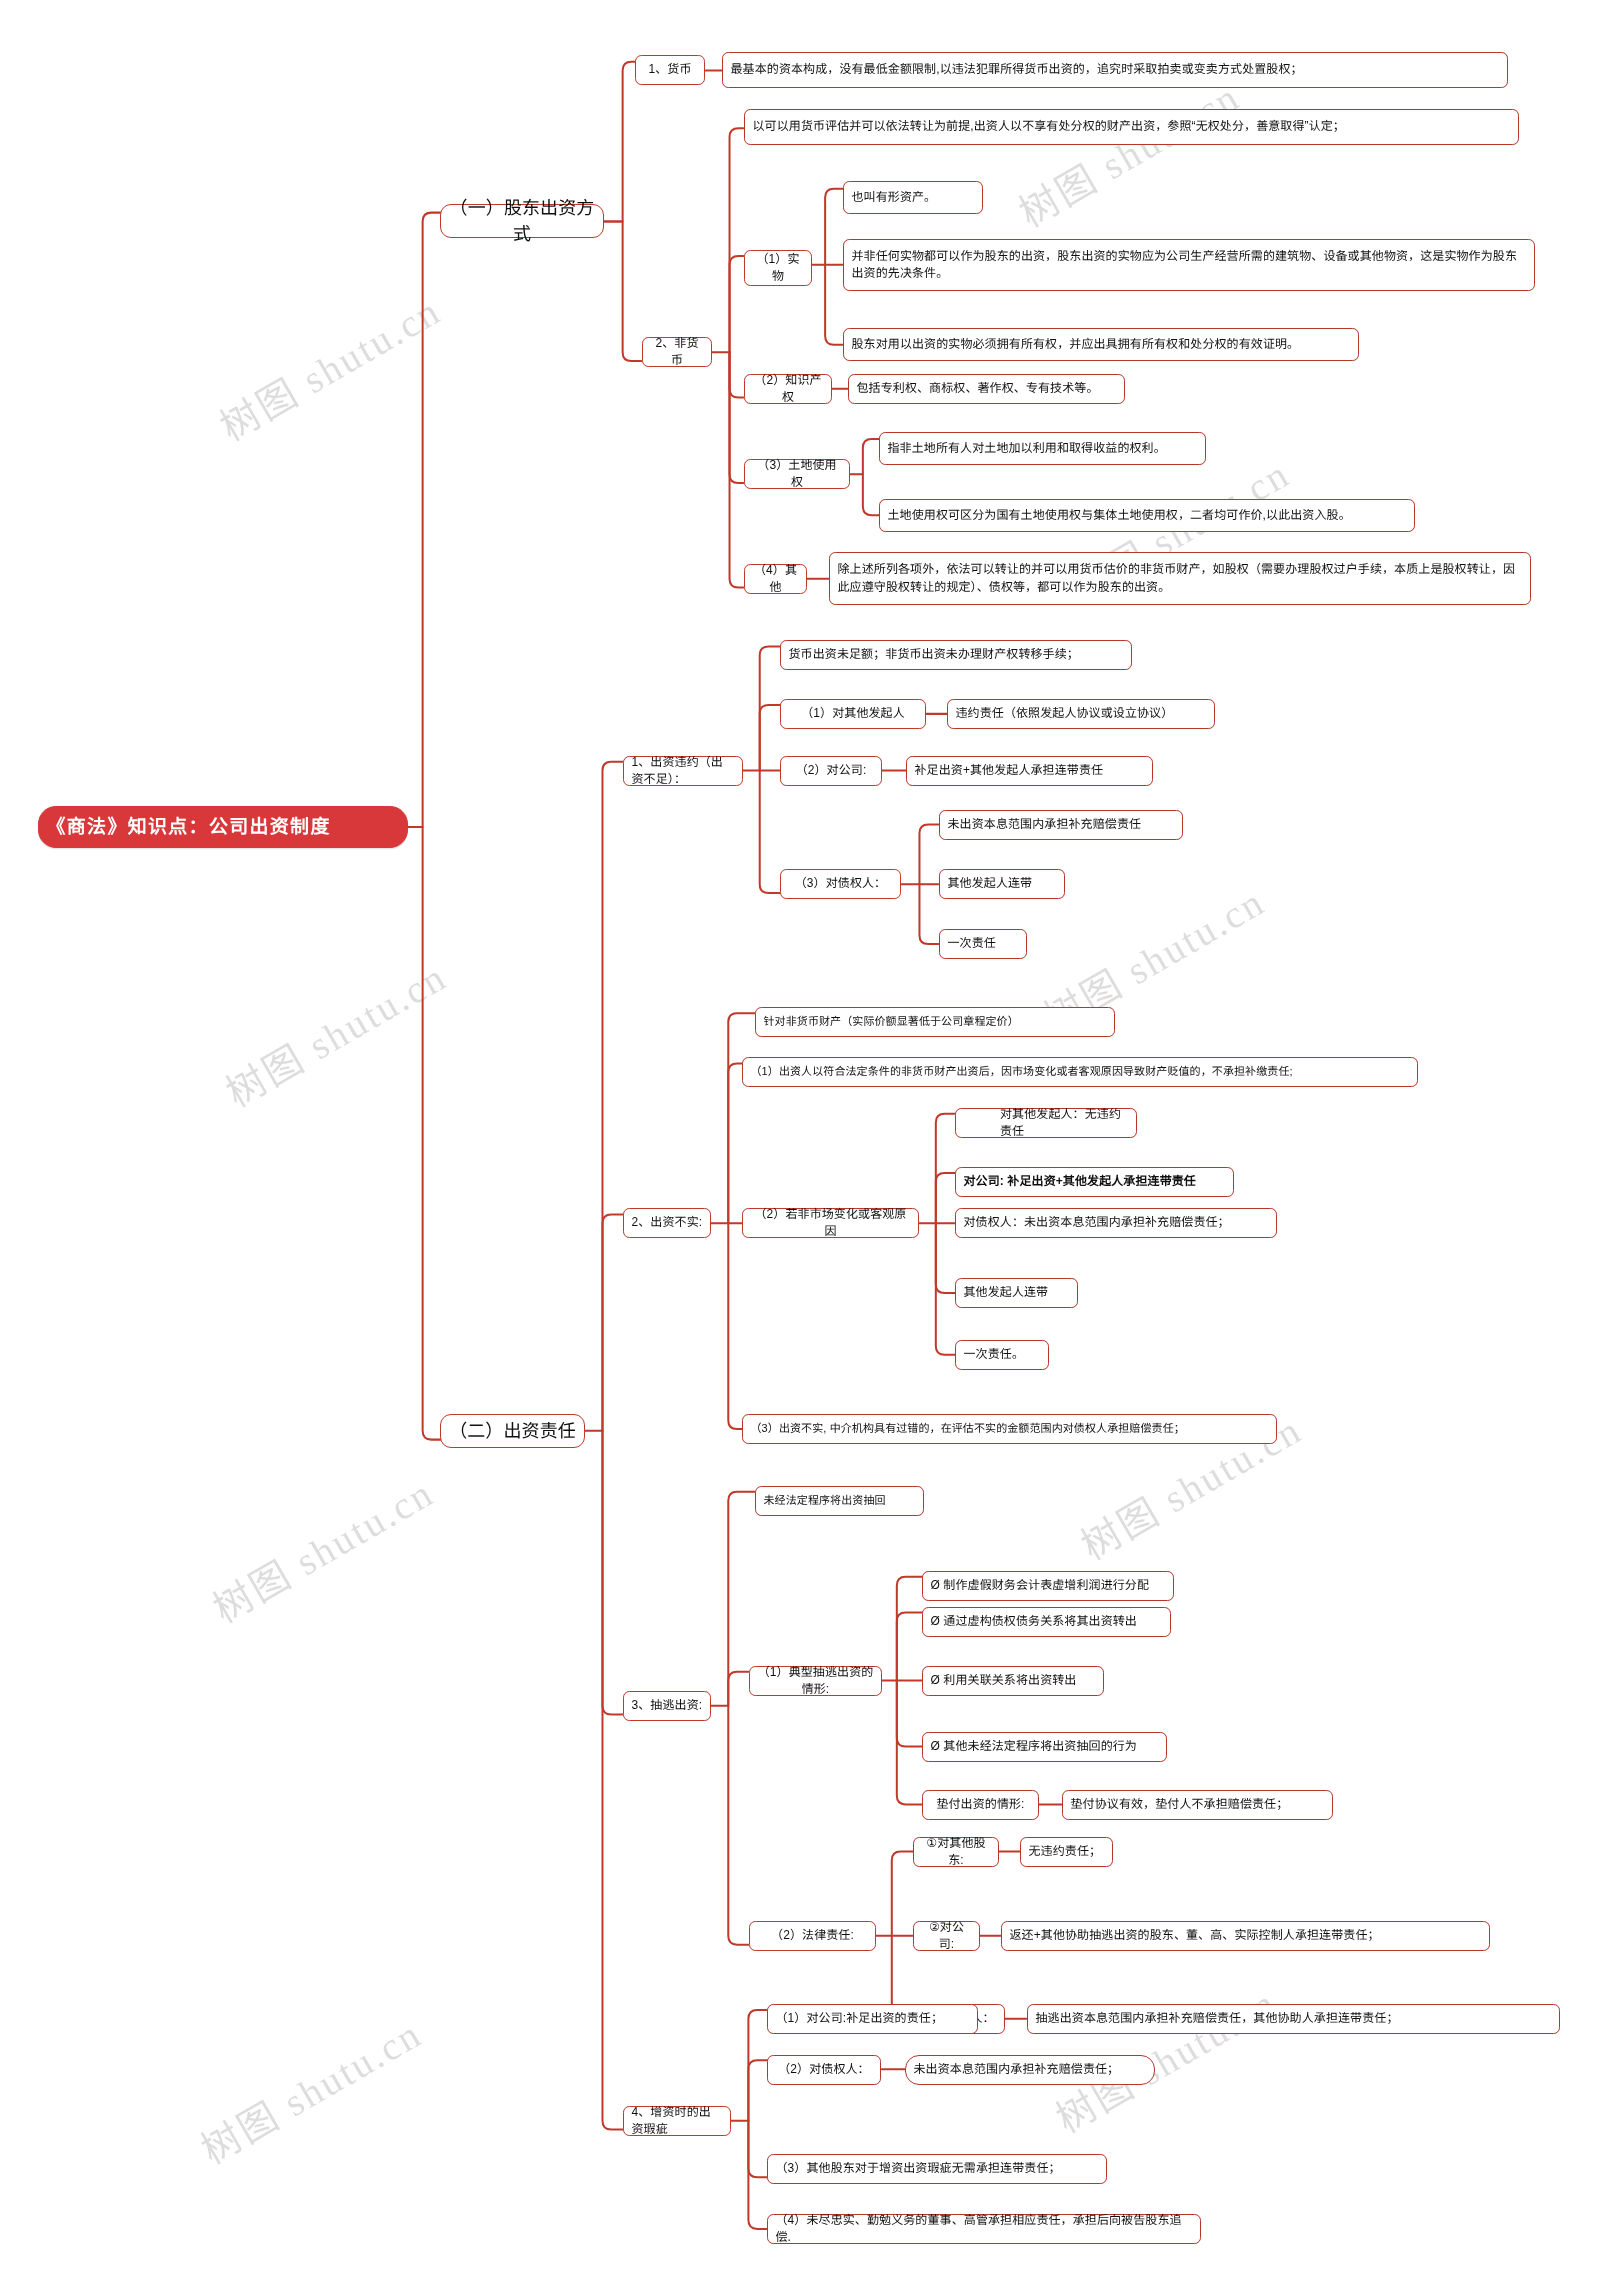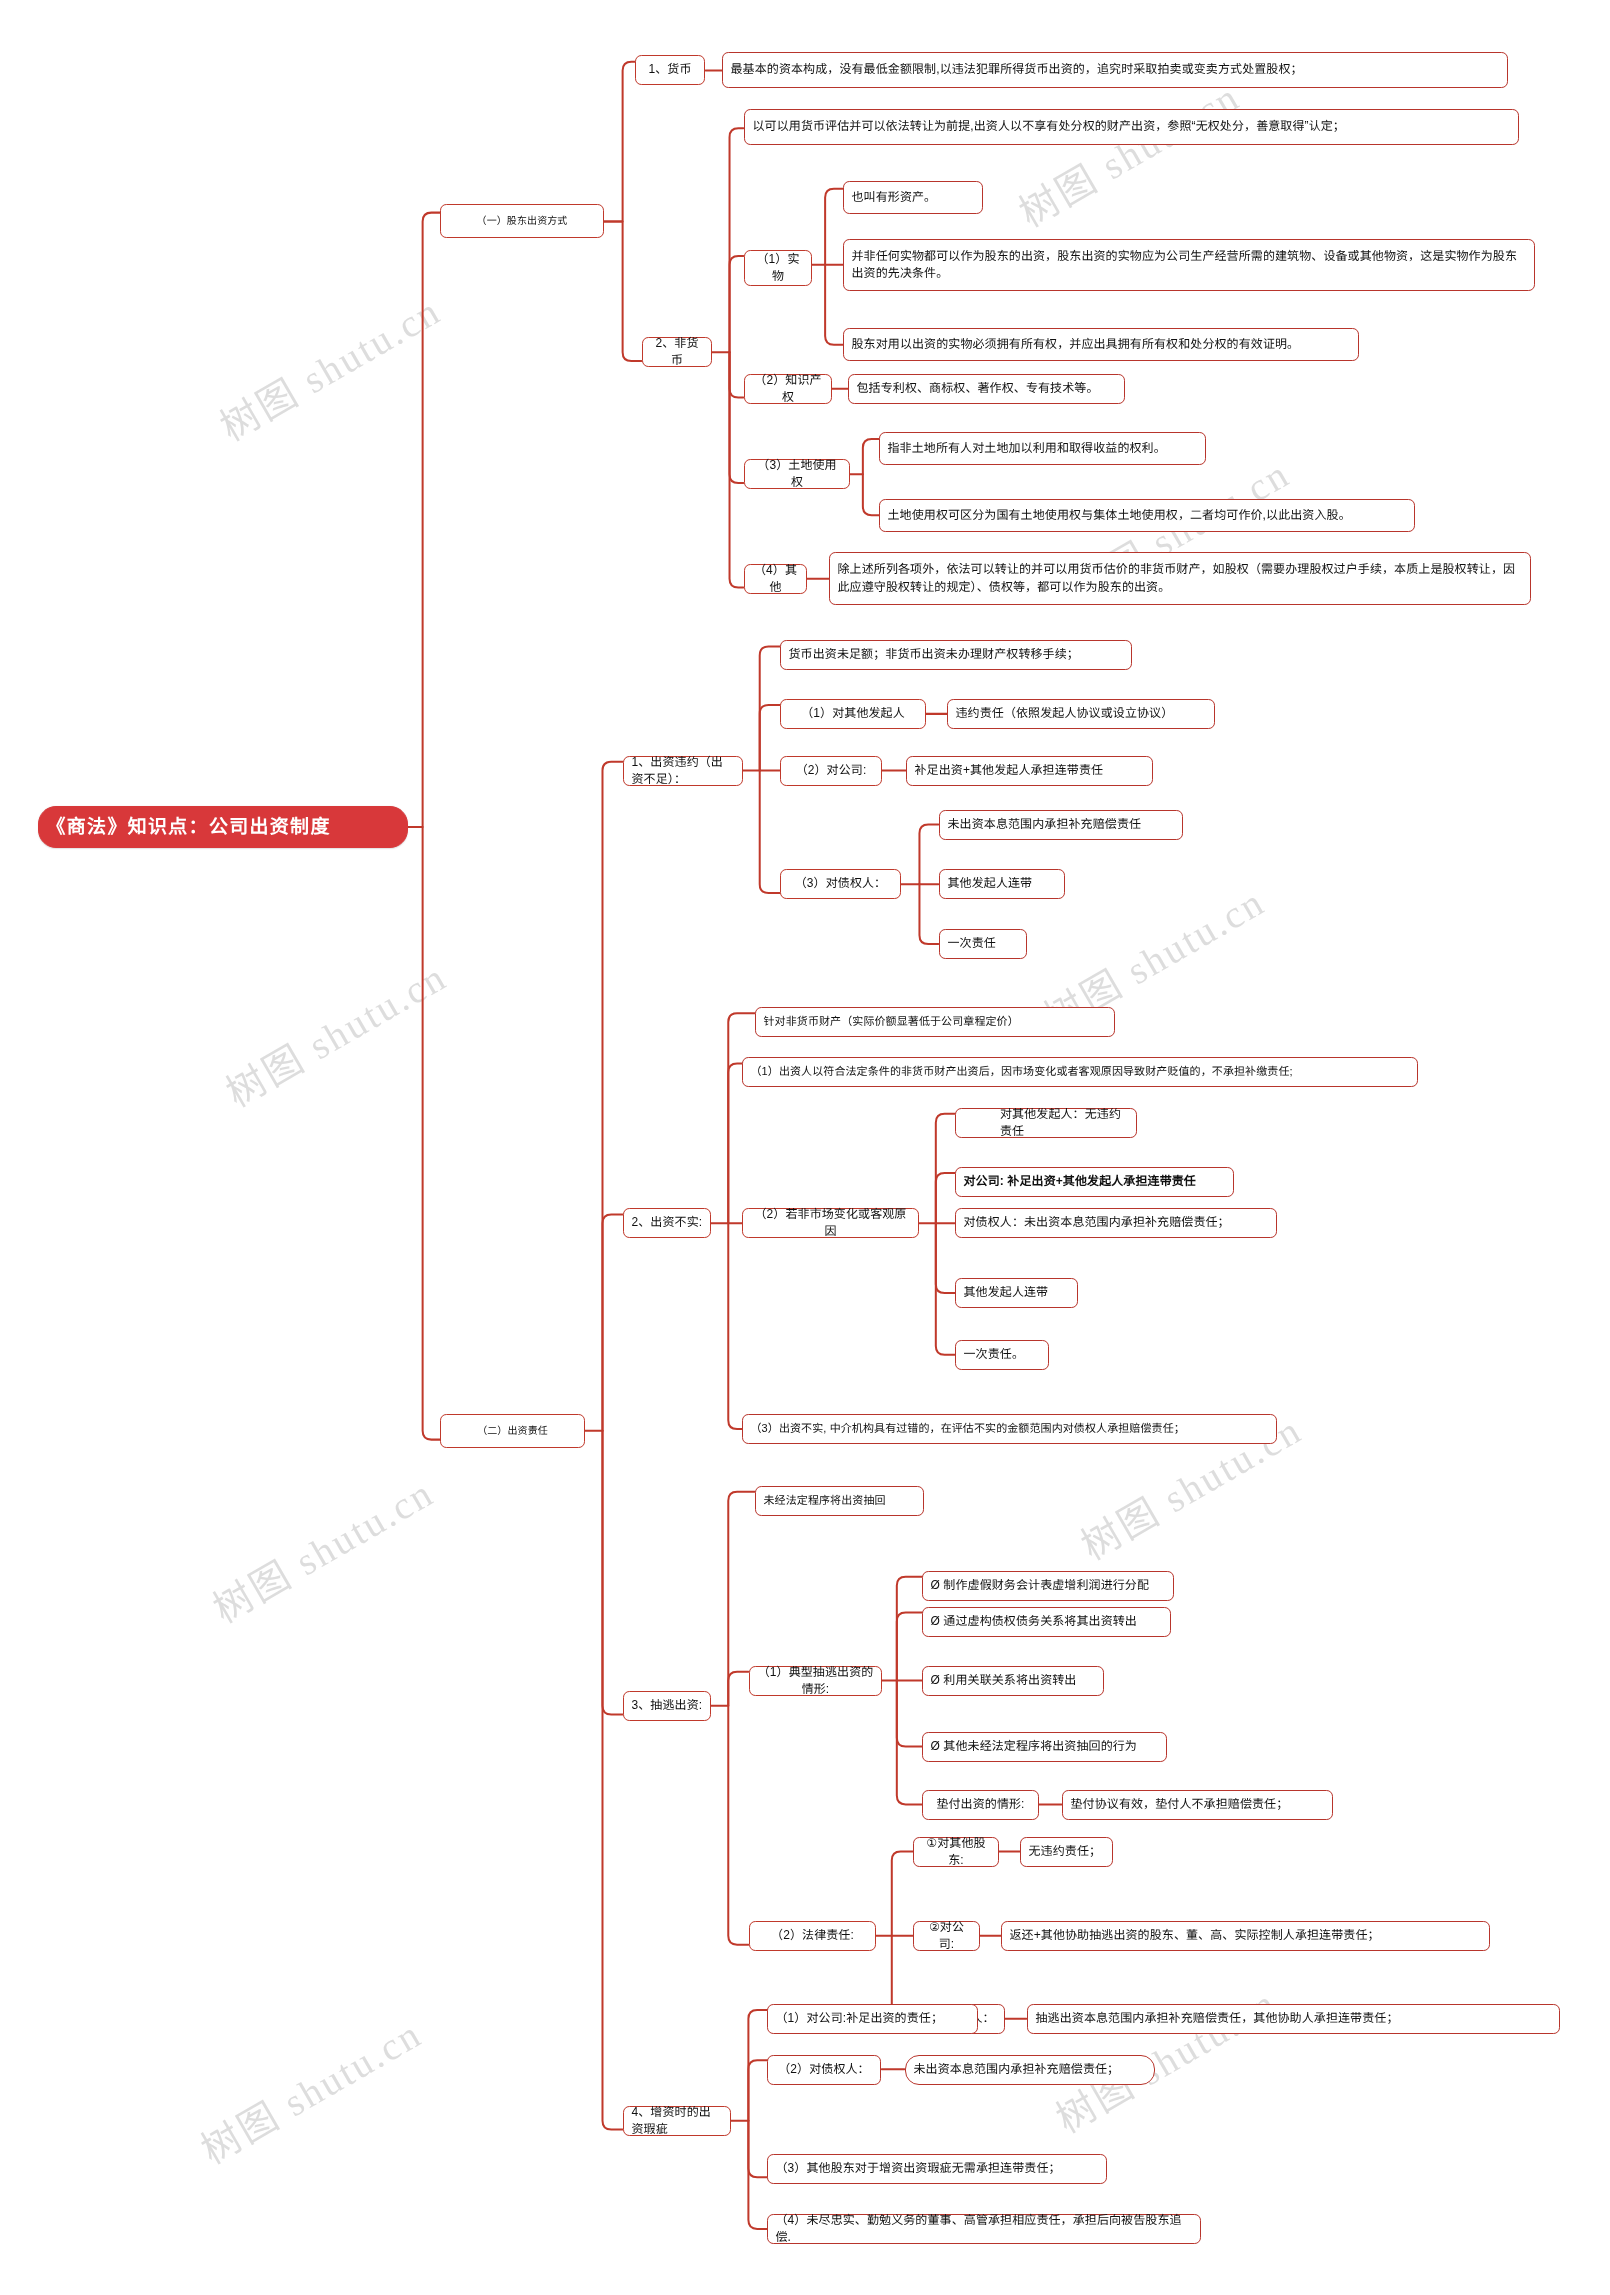--- a/index.html
+++ b/index.html
@@ -50,21 +50,21 @@
     background:#d8383a;
     border-color:#d8383a;
     color:#ffffff;
     font-size:19px;
     font-weight:bold;
     border-radius:18px;
     justify-content:center;
     letter-spacing:1.3px;
     box-shadow:0 0.6px 1.3px rgba(0,0,0,.12);
   }
-  .node.lvl1{font-size:10px;justify-content:flex-start;border-width:1.3px;}
+  .node.lvl1{font-size:18px;justify-content:flex-start;border-width:1.3px;border-radius:11px;}
   .node.lvl2{font-size:12px;justify-content:center;}
   .node.lvl3{font-size:12px;}
   .node.leaf{font-size:12px;border-color:#b8352c;}
   .node.small{font-size:11px;}
   .node span{display:block;width:100%;}
   .node.ctr span{text-align:center;}
 </style>
 </head>
 <body>
 

